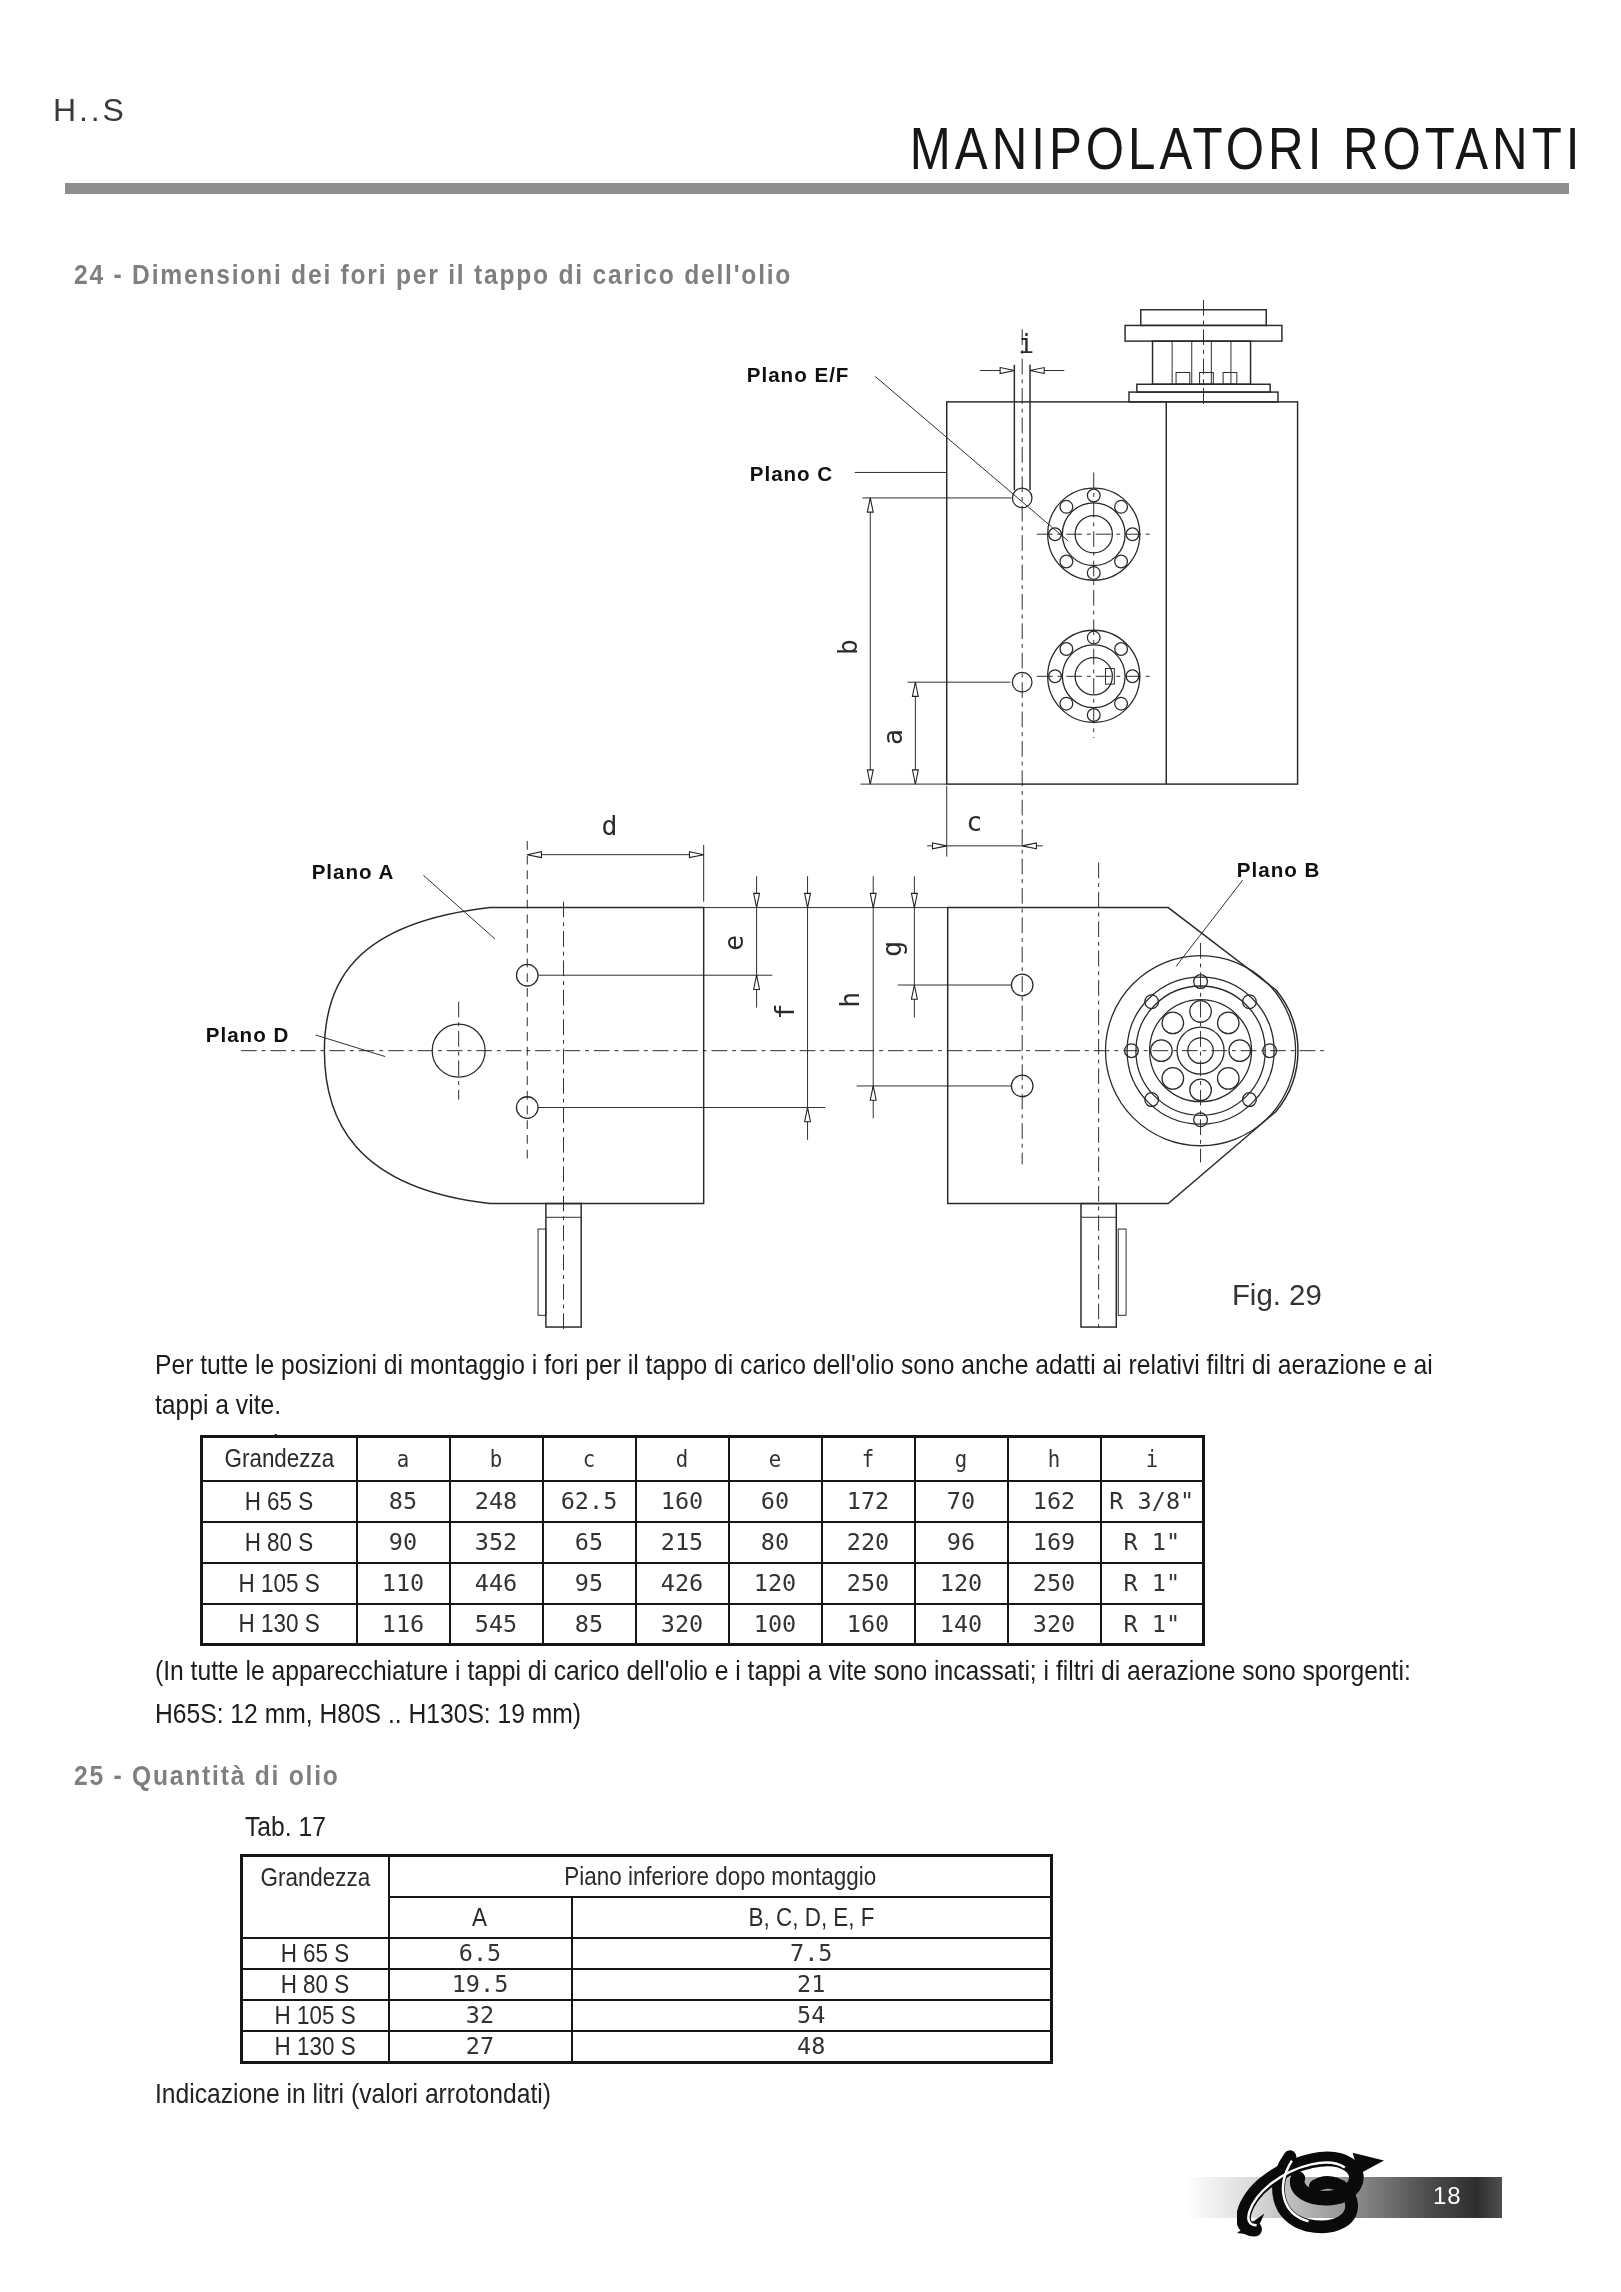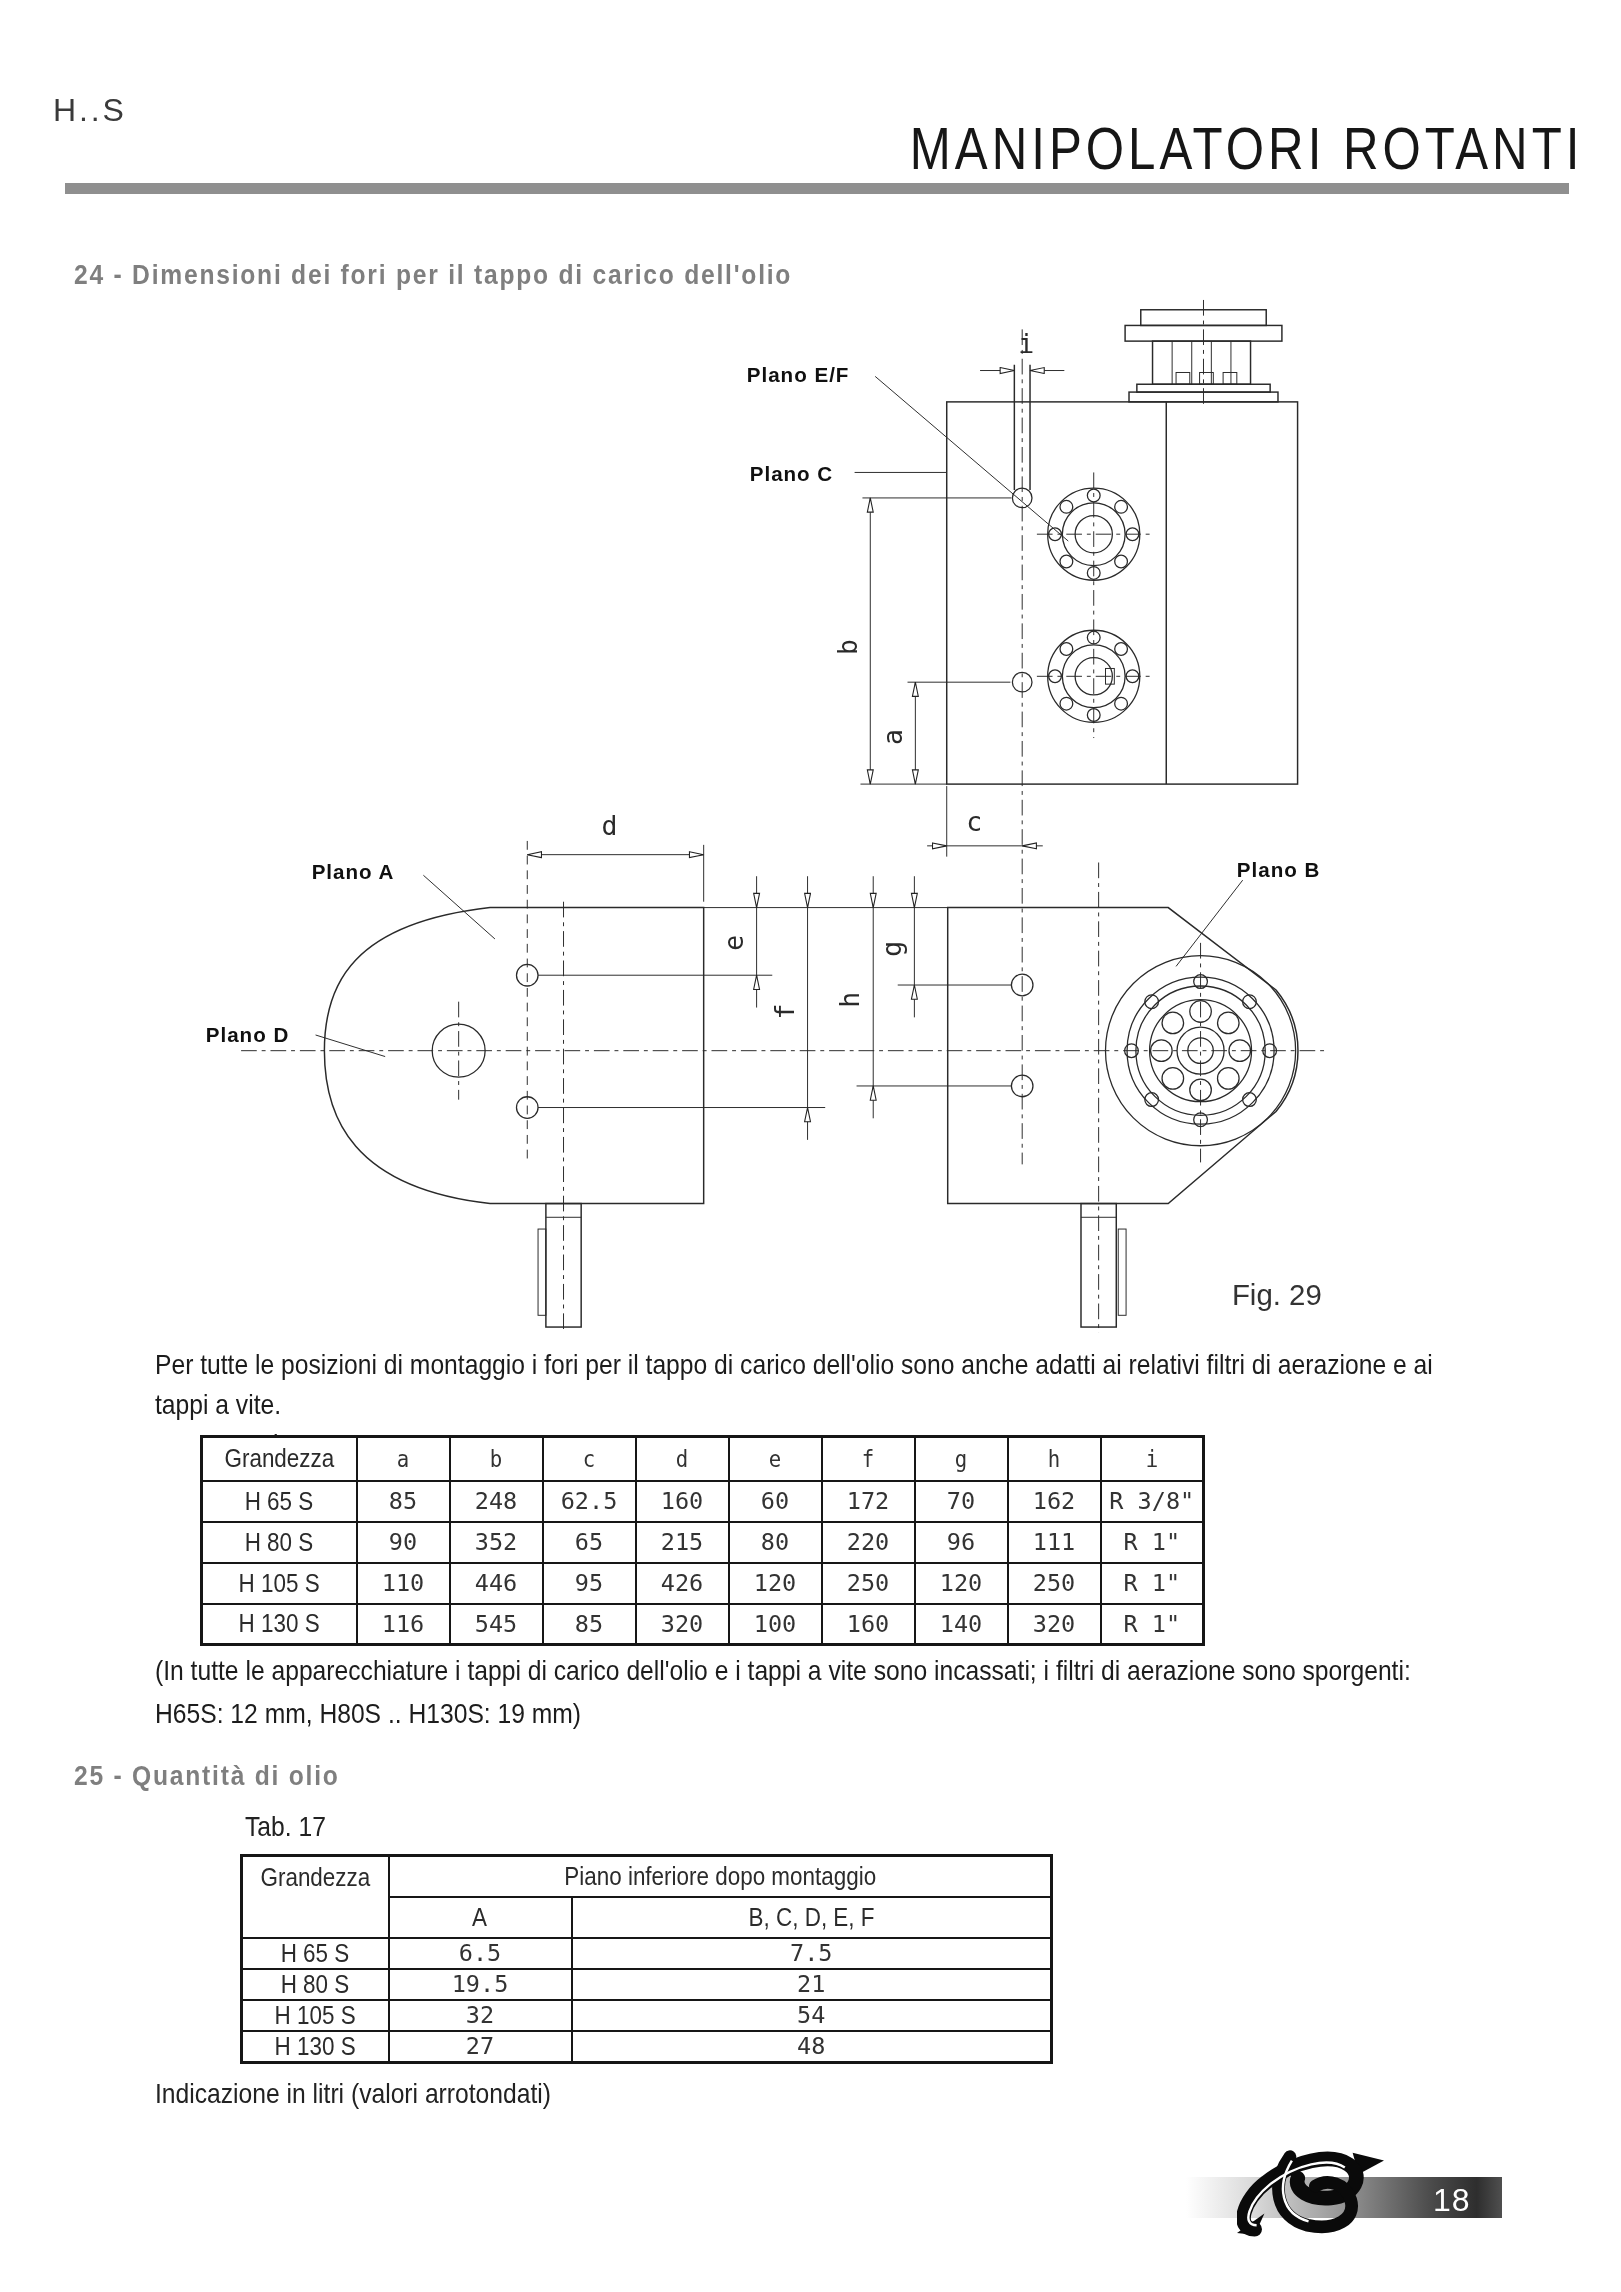--- a/index.html
+++ b/index.html
@@ -30,21 +30,21 @@
   #tab17 td,#tab17 th{border-top-width:2.9px;border-bottom-width:2.9px;}
   table{border:3.9px solid #161616;}
   .namecell{font-size:25.5px;}
   .namecell span,.hdrcell span{display:inline-block;transform:scaleX(.88);}
   .hdrcell{font-size:25.5px;}
   .num{font-family:"DejaVu Sans Mono",monospace;font-size:23.5px;color:#333;}
   .r16{height:41px;} .r16h{height:44px;}
   .r17h{height:41px;} .r17{height:27.4px;}
   #footer-bar{left:1186px;top:2177px;width:316px;height:41px;
      background:linear-gradient(90deg,#ffffff 0%,#d8d8d8 22%,#9a9a9a 48%,#4a4a4a 78%,#2e2e2e 92%,#4f4f4f 100%);}
-  #page-num{position:absolute;left:247px;top:4.9px;font-size:32px;color:#ffffff;letter-spacing:1px;}
+  #page-num{position:absolute;left:247px;top:4.9px;font-size:24px;color:#ffffff;letter-spacing:1px;}
   
   .dimtxt{font-family:"DejaVu Sans Mono",monospace;font-size:27px;fill:#2a2a2a;}
   .planotxt{font-family:"Liberation Sans",sans-serif;font-weight:800;font-size:21px;fill:#101010;letter-spacing:1px;}
   .figcap{font-family:"Liberation Sans",sans-serif;font-size:30px;fill:#333;}
   svg .ln{stroke:#2a2a2a;stroke-width:1.5;fill:none;}
   svg .thin{stroke:#2a2a2a;stroke-width:1;fill:none;}
   svg .cl{stroke:#2a2a2a;stroke-width:1;fill:none;stroke-dasharray:16 5 4 5;}
   svg .dsh{stroke:#2a2a2a;stroke-width:1;fill:none;stroke-dasharray:9 6;}
   svg .cir{stroke:#2a2a2a;stroke-width:1.3;fill:none;}
 </style>
@@ -298,21 +298,21 @@
     </tr>
     <tr class="r16">
       <td class="namecell"><span>H 80 S</span></td>
       <td class="num"><span>90</span></td>
       <td class="num"><span>352</span></td>
       <td class="num"><span>65</span></td>
       <td class="num"><span>215</span></td>
       <td class="num"><span>80</span></td>
       <td class="num"><span>220</span></td>
       <td class="num"><span>96</span></td>
-      <td class="num"><span>111</span></td>
+      <td class="num"><span>169</span></td>
       <td class="num"><span>R 1"</span></td>
     </tr>
     <tr class="r16">
       <td class="namecell"><span>H 105 S</span></td>
       <td class="num"><span>110</span></td>
       <td class="num"><span>446</span></td>
       <td class="num"><span>95</span></td>
       <td class="num"><span>426</span></td>
       <td class="num"><span>120</span></td>
       <td class="num"><span>250</span></td>

